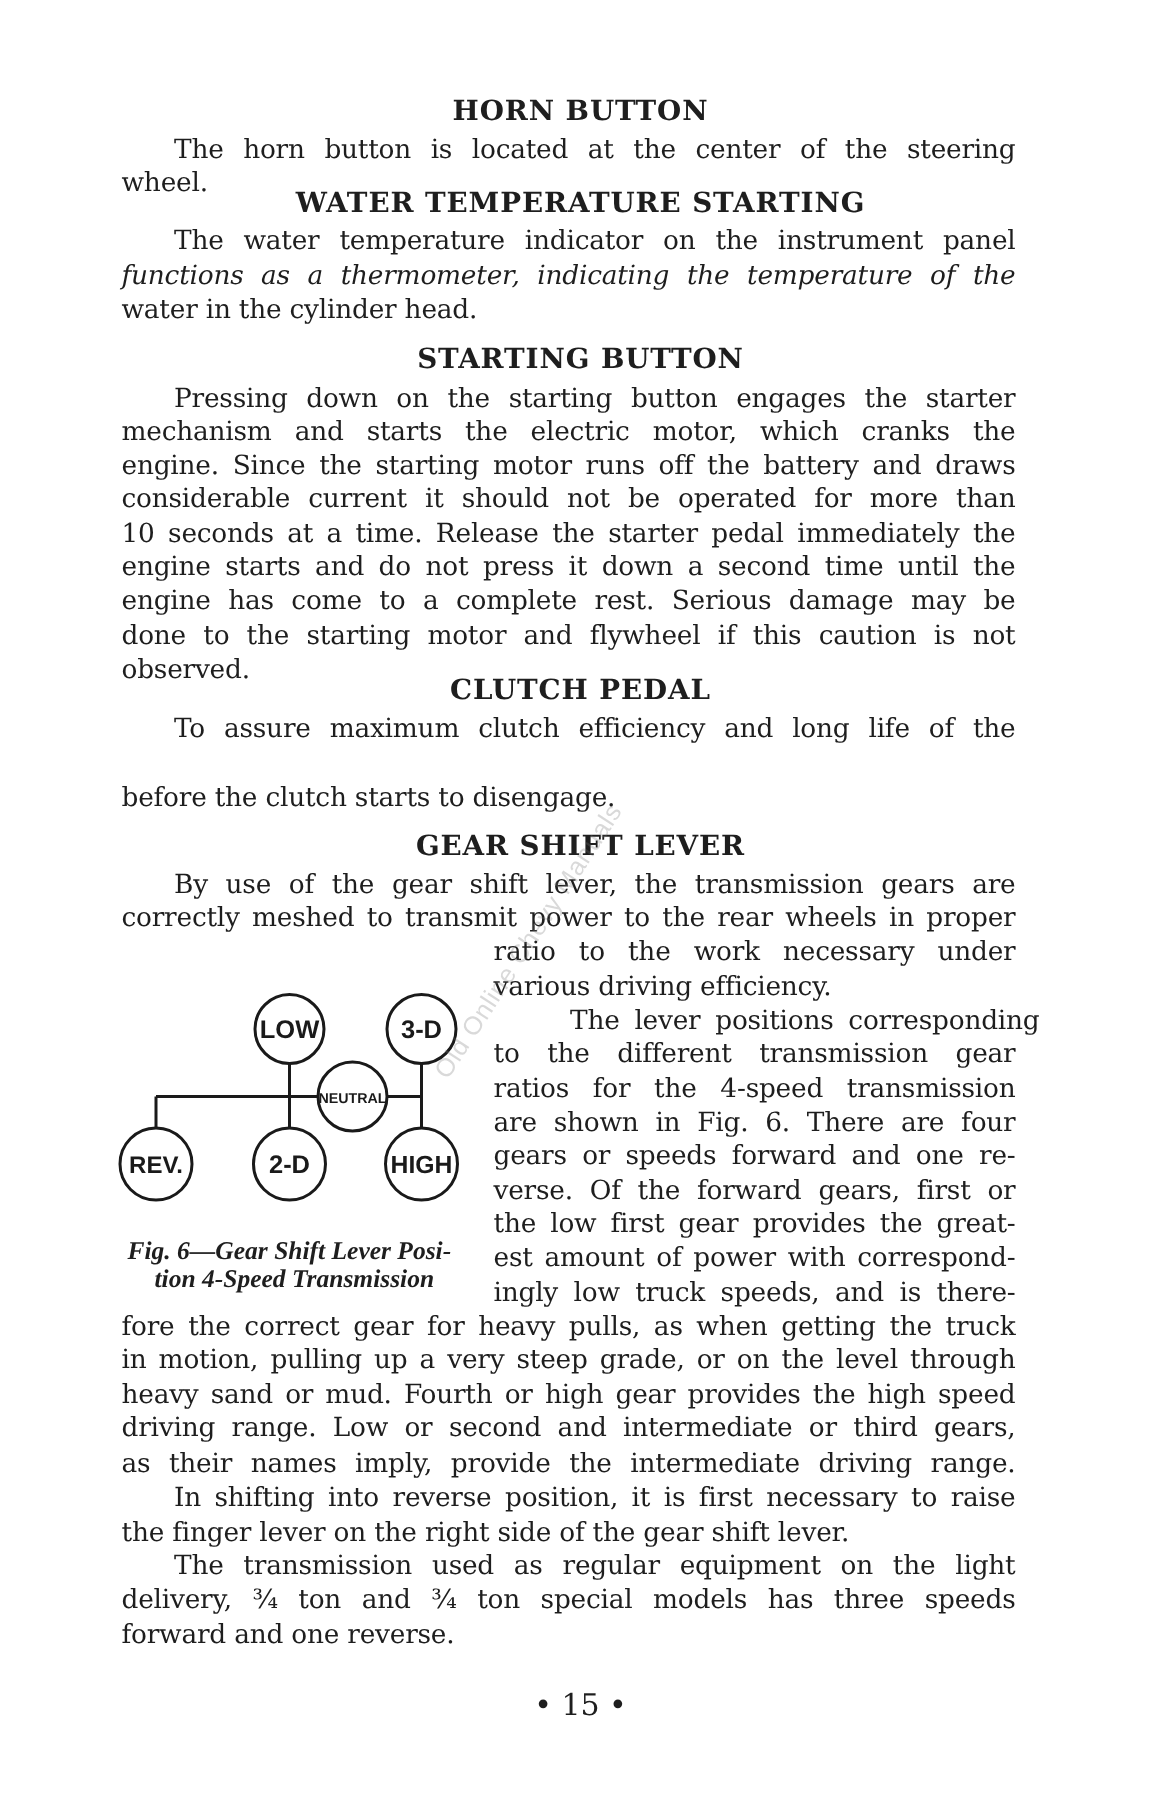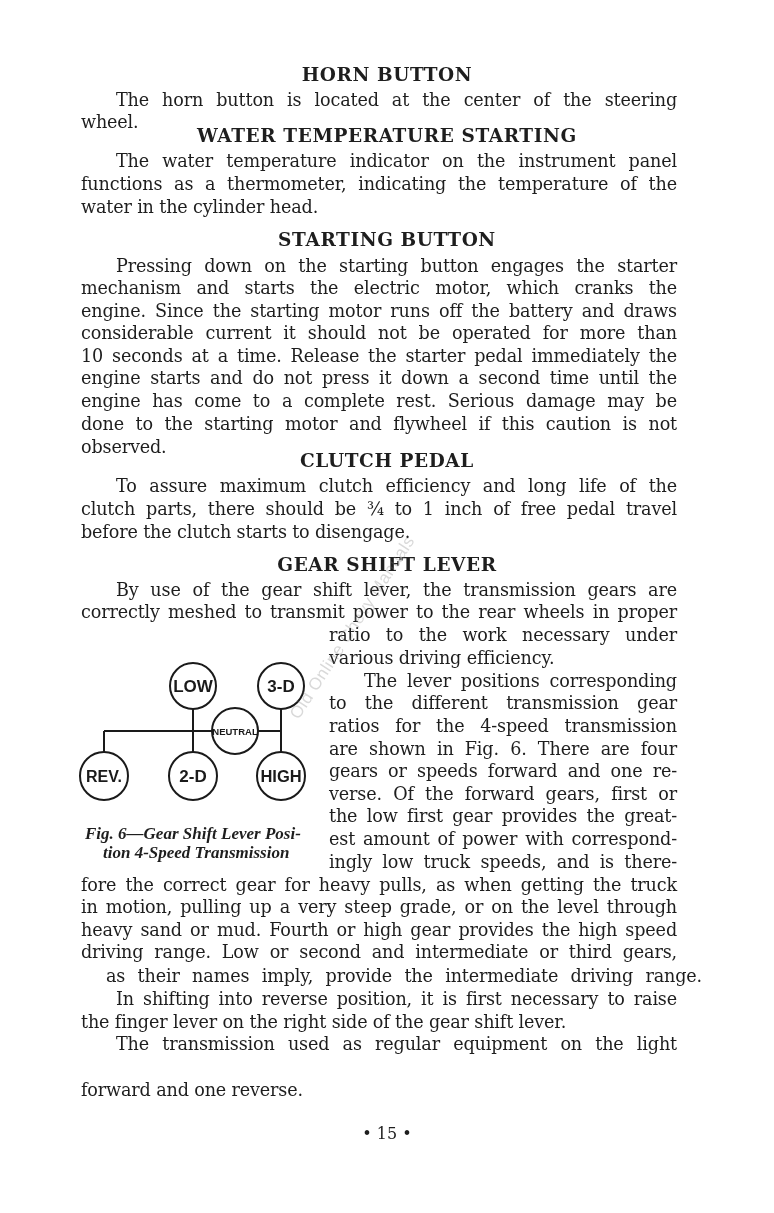--- a/index.html
+++ b/index.html
@@ -12,21 +12,21 @@
     line-height: 22px;
     white-space: nowrap;
     height: 22px;
     text-align: justify;
     text-align-last: justify;
     letter-spacing: -0.15px;
   }
   .ln.full { left: 81px; width: 596px; }
   .ln.ind { left: 116px; width: 561px; }
   .ln.rcol { left: 329px; width: 348px; }
-  .ln.rind { left: 364px; width: 313px; }
+  .ln.rind { left: 380px; width: 313px; }
   .ln.last { text-align-last: left; }
   .hd {
     position: absolute;
     left: 0; width: 774px;
     text-align: center;
     font-family: "DejaVu Serif", "Liberation Serif", serif;
     font-weight: bold;
     font-size: 18.5px;
     letter-spacing: 0.6px;
     line-height: 22px;
@@ -38,21 +38,21 @@
     font-style: italic;
     font-size: 17px;
     line-height: 19px;
     white-space: nowrap;
     font-weight: bold;
   }
   .pagenum {
     position: absolute; left: 0; width: 774px; top: 1124px;
     text-align: center;
     font-family: "DejaVu Serif", "Liberation Serif", serif;
-    font-size: 16px;
+    font-size: 20px;
   }
   .watermark {
     position: absolute;
     left: 250px; top: 600px;
     transform: rotate(-57deg);
     transform-origin: left top;
     font-family: "Liberation Sans", sans-serif;
     font-size: 17px;
     color: rgba(120,120,120,0.28);
     white-space: nowrap;
@@ -66,37 +66,36 @@
 <body>
 
 <div class="page">
 
   <div class="hd" style="top:64px;">HORN BUTTON</div>
   <div class="ln ind" style="top:89px;">The horn button is located at the center of the steering</div>
   <div class="ln full last" style="top:111px;">wheel.</div>
 
   <div class="hd" style="top:125px;">WATER TEMPERATURE STARTING</div>
   <div class="ln ind" style="top:150px;">The water temperature indicator on the instrument panel</div>
-  <div class="ln full" style="top:173px;">functions as a thermometer, indicating the temperature of the</div>
+  <div class="ln full" style="top:173px;font-style:italic;">functions as a thermometer, indicating the temperature of the</div>
   <div class="ln full last" style="top:196px;">water in the cylinder head.</div>
 
   <div class="hd" style="top:229px;">STARTING BUTTON</div>
   <div class="ln ind" style="top:255px;">Pressing down on the starting button engages the starter</div>
   <div class="ln full" style="top:277px;">mechanism and starts the electric motor, which cranks the</div>
   <div class="ln full" style="top:300px;">engine. Since the starting motor runs off the battery and draws</div>
   <div class="ln full" style="top:322px;">considerable current it should not be operated for more than</div>
   <div class="ln full" style="top:345px;">10 seconds at a time. Release the starter pedal immediately the</div>
   <div class="ln full" style="top:367px;">engine starts and do not press it down a second time until the</div>
   <div class="ln full" style="top:390px;">engine has come to a complete rest. Serious damage may be</div>
   <div class="ln full" style="top:413px;">done to the starting motor and flywheel if this caution is not</div>
   <div class="ln full last" style="top:436px;">observed.</div>
 
   <div class="hd" style="top:450px;">CLUTCH PEDAL</div>
   <div class="ln ind" style="top:475px;">To assure maximum clutch efficiency and long life of the</div>
-  <div class="ln full" style="top:498px;">clutch parts, there should be ¾ to 1 inch of free pedal travel</div>
   <div class="ln full last" style="top:521px;">before the clutch starts to disengage.</div>
 
   <div class="hd" style="top:554px;">GEAR SHIFT LEVER</div>
   <div class="ln ind" style="top:579px;">By use of the gear shift lever, the transmission gears are</div>
   <div class="ln rcol" style="top:624px;">ratio to the work necessary under</div>
   <div class="ln full" style="top:601px;">correctly meshed to transmit power to the rear wheels in proper</div>
   <div class="ln rcol last" style="top:647px;">various driving efficiency.</div>
 
   <div class="ln rind" style="top:670px;">The lever positions corresponding</div>
   <div class="ln rcol" style="top:692px;">to the different transmission gear</div>
@@ -105,26 +104,27 @@
   <div class="ln rcol" style="top:760px;">gears or speeds forward and one re-</div>
   <div class="ln rcol" style="top:783px;">verse. Of the forward gears, first or</div>
   <div class="ln rcol" style="top:805px;">the low first gear provides the great-</div>
   <div class="ln rcol" style="top:828px;">est amount of power with correspond-</div>
   <div class="ln rcol" style="top:851px;">ingly low truck speeds, and is there-</div>
 
   <div class="ln full" style="top:874px;">fore the correct gear for heavy pulls, as when getting the truck</div>
   <div class="ln full" style="top:896px;">in motion, pulling up a very steep grade, or on the level through</div>
   <div class="ln full" style="top:919px;">heavy sand or mud. Fourth or high gear provides the high speed</div>
   <div class="ln full" style="top:941px;">driving range. Low or second and intermediate or third gears,</div>
-  <div class="ln full" style="top:965px;margin-left:25px;">as their names imply, provide the intermediate driving range.</div>
+  <div class="ln full" style="top:965px;">as their names imply, provide the intermediate driving range.</div>
 
   <div class="ln ind" style="top:988px;">In shifting into reverse position, it is first necessary to raise</div>
   <div class="ln full last" style="top:1011px;">the finger lever on the right side of the gear shift lever.</div>
 
   <div class="ln ind" style="top:1033px;">The transmission used as regular equipment on the light</div>
+  <div class="ln full" style="top:1056px;">delivery, ¾ ton and ¾ ton special models has three speeds</div>
   <div class="ln full last" style="top:1079px;">forward and one reverse.</div>
 
   <svg class="fig" width="250" height="160" viewBox="0 0 250 160">
     <g stroke="#1a1a1a" stroke-width="2" fill="none">
 
       <line x1="34" y1="76" x2="142" y2="76"></line>
       <line x1="34" y1="76" x2="34" y2="97"></line>
       <line x1="123" y1="54" x2="123" y2="97"></line>
       <line x1="188" y1="76" x2="211" y2="76"></line>
       <line x1="211" y1="54" x2="211" y2="97"></line>

